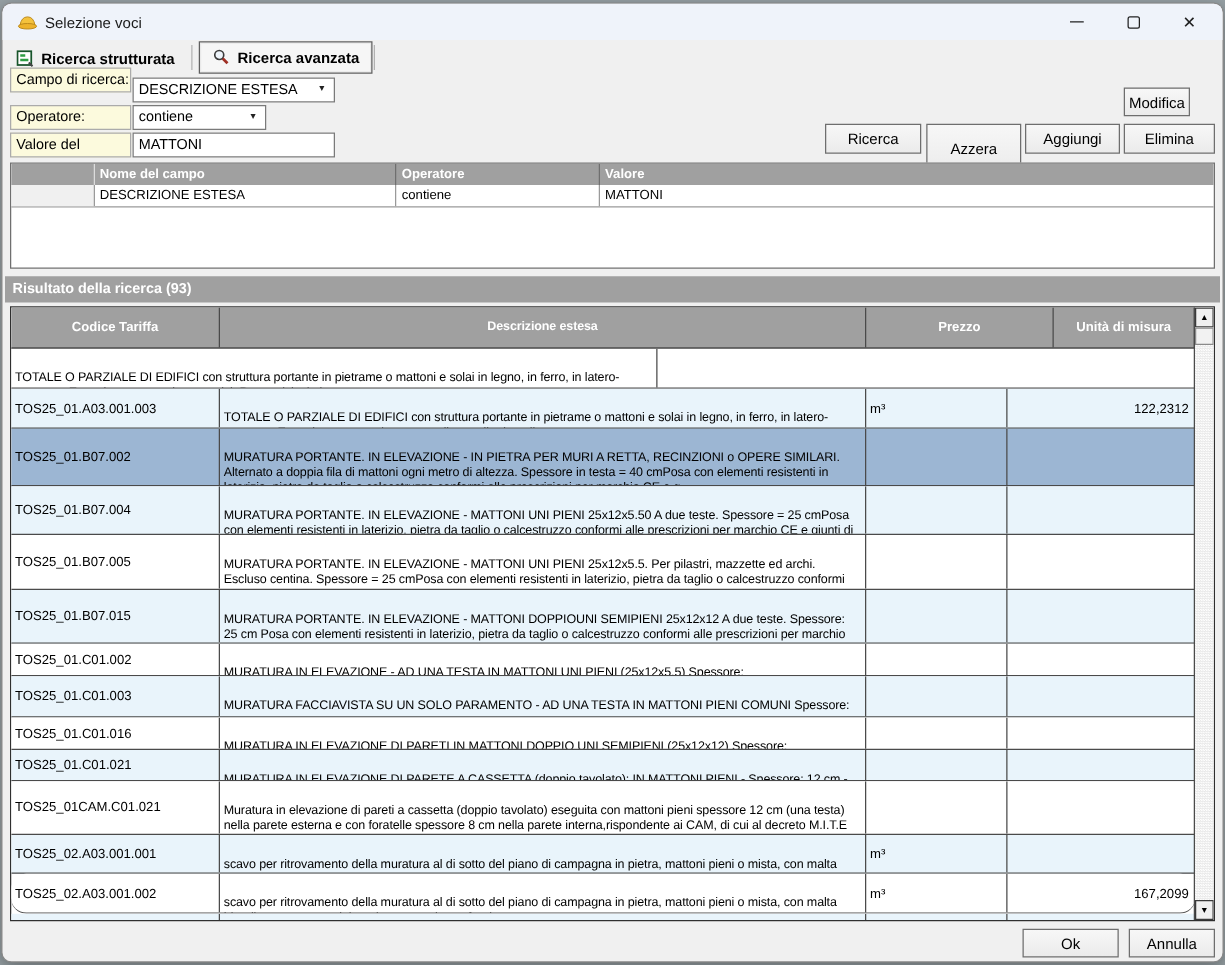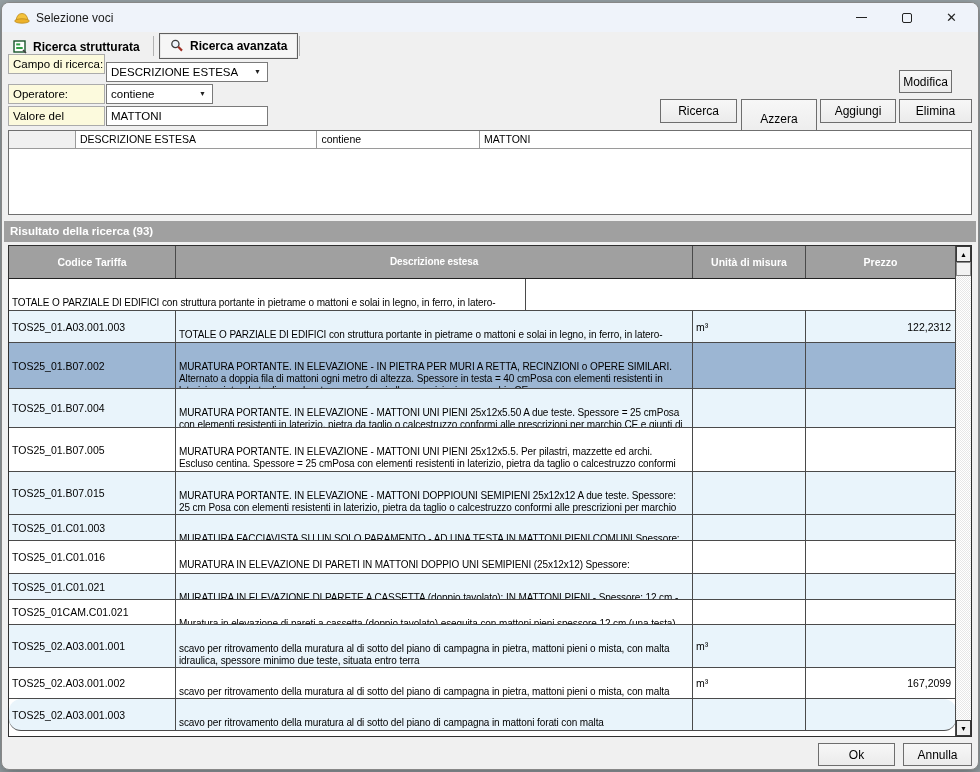--- a/index.html
+++ b/index.html
@@ -214,36 +214,42 @@
 </div>
 <div class="control" style="left:106px; top:106px; width:162px;">MATTONI</div>
 
 <div class="btn" style="left:899px; top:70px; width:53px; height:23px;">Modifica</div>
 <div class="btn" style="left:660px; top:99px; width:77px; height:24px;">Ricerca</div>
 <div class="btn" style="left:741px; top:99px; width:76px; height:40px;">Azzera</div>
 <div class="btn" style="left:820px; top:99px; width:76px; height:24px;">Aggiungi</div>
 <div class="btn" style="left:899px; top:99px; width:73px; height:24px;">Elimina</div>
 
 <div class="abs cgrid">
+  <div class="cg-head">
+    <div class="cg-cell sel-col"></div>
+    <div class="cg-cell col-nome">Nome del campo</div>
+    <div class="cg-cell col-oper">Operatore</div>
+    <div class="cg-cell col-val">Valore</div>
+  </div>
   <div class="cg-row">
     <div class="cg-cell sel-col"></div>
     <div class="cg-cell col-nome">DESCRIZIONE ESTESA</div>
     <div class="cg-cell col-oper">contiene</div>
     <div class="cg-cell col-val">MATTONI</div>
   </div>
 </div>
 
 <div class="abs res-bar">Risultato della ricerca (93)</div>
 
 <div class="abs rtable">
   <div class="rt-head">
     <div class="rt-hcell c-code">Codice Tariffa</div>
     <div class="rt-hcell c-desc" style="display:flex;align-items:center;justify-content:center;">Descrizione estesa</div>
+    <div class="rt-hcell c-price" style="justify-content:center;">Prezzo</div>
     <div class="rt-hcell c-unit">Unità di misura</div>
-    <div class="rt-hcell c-price" style="justify-content:center;">Prezzo</div>
   </div>
   <div class="rt-body">
       <div class="rt-row">
         <div class="c-code">TOS25_01.A03.001.001</div>
         <div class="c-desc">TOTALE O PARZIALE DI EDIFICI con struttura portante in pietrame o mattoni e solai in legno, in ferro, in latero-cemento. Eseguita con mezzi meccanici. Per qualsiasi altezza</div>
         <div class="c-unit">m³</div>
         <div class="c-price">13,5102</div>
       </div>
       <div class="rt-row alt">
         <div class="c-code">TOS25_01.A03.001.003</div>
@@ -268,20 +274,26 @@
         <div class="c-desc">MURATURA PORTANTE. IN ELEVAZIONE - MATTONI UNI PIENI 25x12x5.5. Per pilastri, mazzette ed archi. Escluso centina. Spessore = 25 cmPosa con elementi resistenti in laterizio, pietra da taglio o calcestruzzo conformi alle prescrizioni per marchio CE e giunti di malta orizzontali e verticali (quando previsti) come da …</div>
         <div class="c-unit"></div>
         <div class="c-price"></div>
       </div>
       <div class="rt-row alt">
         <div class="c-code">TOS25_01.B07.015</div>
         <div class="c-desc">MURATURA PORTANTE. IN ELEVAZIONE - MATTONI DOPPIOUNI SEMIPIENI 25x12x12 A due teste. Spessore: 25 cm Posa con elementi resistenti in laterizio, pietra da taglio o calcestruzzo conformi alle prescrizioni per marchio CE e giunti di malta orizzontali e verticali (quando previsti) come da D.M.17/01/2…</div>
         <div class="c-unit"></div>
         <div class="c-price"></div>
       </div>
+      <div class="rt-row">
+        <div class="c-code">TOS25_01.C01.002</div>
+        <div class="c-desc">MURATURA IN ELEVAZIONE - AD UNA TESTA IN MATTONI UNI PIENI (25x12x5.5) Spessore:</div>
+        <div class="c-unit"></div>
+        <div class="c-price"></div>
+      </div>
       <div class="rt-row alt">
         <div class="c-code">TOS25_01.C01.003</div>
         <div class="c-desc">MURATURA FACCIAVISTA SU UN SOLO PARAMENTO - AD UNA TESTA IN MATTONI PIENI COMUNI Spessore:</div>
         <div class="c-unit"></div>
         <div class="c-price"></div>
       </div>
       <div class="rt-row">
         <div class="c-code">TOS25_01.C01.016</div>
         <div class="c-desc">MURATURA IN ELEVAZIONE DI PARETI IN MATTONI DOPPIO UNI SEMIPIENI (25x12x12) Spessore:</div>
         <div class="c-unit"></div>

